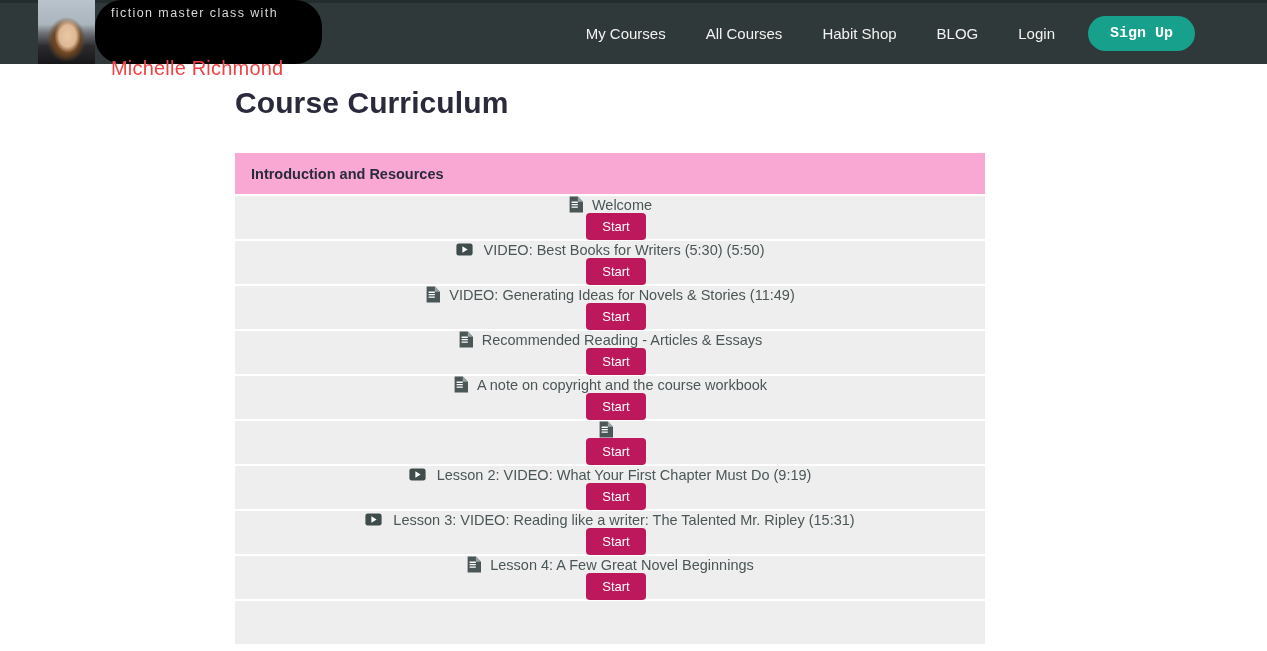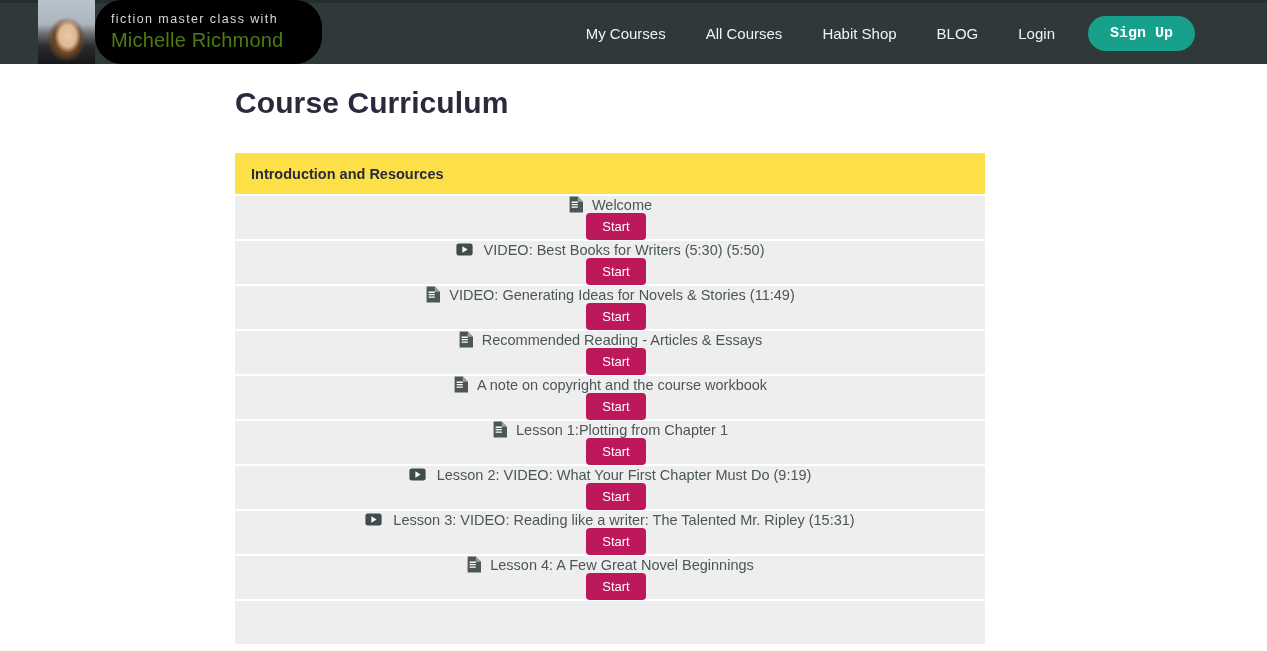--- a/index.html
+++ b/index.html
@@ -40,35 +40,35 @@
       linear-gradient(to bottom, #b9c3cb 0%, #aab5bd 38%, #6d7076 52%, #2b2b2e 72%, #17171a 100%);
       background-repeat: no-repeat;
   }
   .brand-text {
     background: #000000;
     color: #ffffff;
     padding: 6px 14px 6px 16px;
     width: 227px;
     display: flex;
     flex-direction: column;
-    justify-content: center;
     border-radius: 27px;
   }
   .brand-kicker {
     font-size: 12.5px;
     letter-spacing: 1.4px;
     color: #d8d8d8;
     margin-bottom: 3px;
     white-space: nowrap;
   }
   .brand-name {
     font-size: 20px;
-    color: #4d7c0f;
+    color: #ef4444;
     white-space: nowrap;
     letter-spacing: .2px;
+    margin-top: 34px;
   }
 
   .nav {
     position: absolute;
     right: 72px;
     top: 0;
     height: 61px;
     display: flex;
     align-items: center;
     gap: 6px;
@@ -105,21 +105,21 @@
     margin-top: 22px;
     margin-bottom: 0;
     letter-spacing: .1px;
   }
 
   .curriculum {
     width: 750px;
     margin-top: 33px;
   }
   .section-header {
-    background: #fde047;
+    background: #f9a8d4;
     color: #2a2a3c;
     font-size: 14.5px;
     font-weight: bold;
     padding: 14px 16px;
     height: 41px;
     display: flex;
     align-items: center;
   }
   .lesson-row {
     background: #eeeeee;
@@ -264,21 +264,20 @@
       </div>
       <div class="lesson-row">
         <div class="lesson-left">
           <span class="lesson-icon">
             <svg width="17" height="17" viewBox="0 0 17 17">
               <path fill="#4b5656" d="M1.6 0.6h8.2l5.2 5.2v10.6H1.6z"></path>
               <path fill="#ffffff" d="M3.6 5.6h6.2v1.3H3.6zM3.6 8.0h6.2v1.3H3.6zM3.6 10.4h6.2v1.3H3.6z"></path>
               <path fill="#9aa6a6" d="M9.8 0.6l5.2 5.2H9.8z"></path>
             </svg>
           </span>
-          <span class="lesson-label">Lesson 1:Plotting from Chapter 1</span>
         </div>
         <button class="start-btn">Start</button>
       </div>
       <div class="lesson-row">
         <div class="lesson-left">
           <span class="lesson-icon video">
             <svg width="17" height="13" viewBox="0 0 17 13">
               <rect x="0.4" y="0.4" width="16.2" height="12.2" rx="2.4" fill="#3f4c4c"></rect>
               <path fill="#ffffff" d="M6.4 3.3l5.2 3.2-5.2 3.2z"></path>
             </svg>

